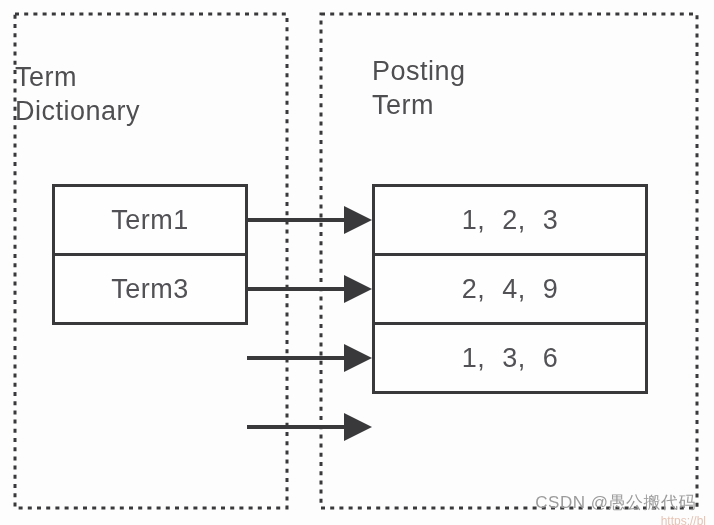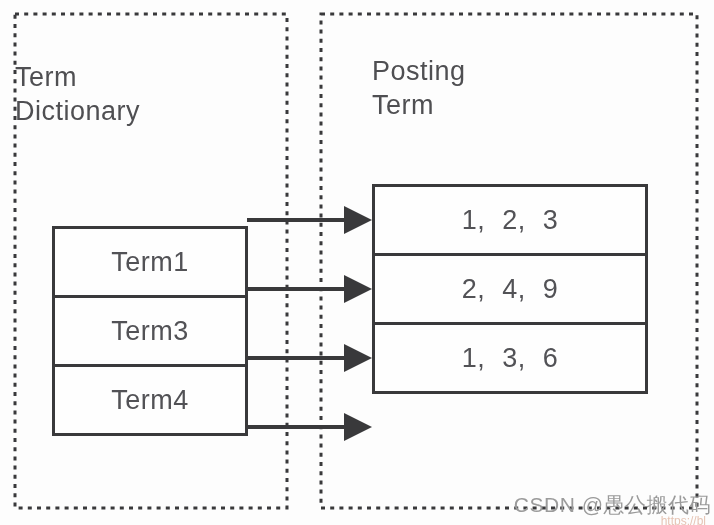--- a/index.html
+++ b/index.html
@@ -54,21 +54,20 @@
     top: 54px;
     width: 264px;
   }
   .stack {
     position: absolute;
     top: 184px;
   }
   .stack.terms {
     left: 52px;
     width: 196px;
-    margin-top: 42px;
   }
   .stack.postings {
     left: 372px;
     width: 276px;
     border-radius: 16px;
   }
   .row {
     box-sizing: border-box;
     height: 72px;
     margin-top: -3px;
@@ -82,23 +81,23 @@
     letter-spacing: 0.5px;
   }
   .row:first-child {
     margin-top: 0;
   }
   .stack.postings .row {
     word-spacing: 9px;
   }
   .watermark {
     position: absolute;
-    right: 3px;
+    right: 18px;
     top: 491px;
-    font-size: 21px;
+    font-size: 17px;
     color: var(--watermark, #9b9b9b);
     letter-spacing: 0.5px;
     white-space: nowrap;
   }
   .watermark-sub {
     position: absolute;
     right: 8px;
     top: 514px;
     font-size: 12px;
     color: var(--watermark-faint, #e6c4b4);
@@ -142,23 +141,20 @@
     <div>Term</div>
   </div>
 
   <div class="stack terms">
     <div class="row">
       <span>Term1</span>
     </div>
     <div class="row">
       <span>Term3</span>
     </div>
-    <div class="row">
-      <span>Term4</span>
-    </div>
   </div>
 
   <div class="stack postings">
     <div class="row">
       <span>1, 2, 3</span>
     </div>
     <div class="row">
       <span>2, 4, 9</span>
     </div>
     <div class="row">

